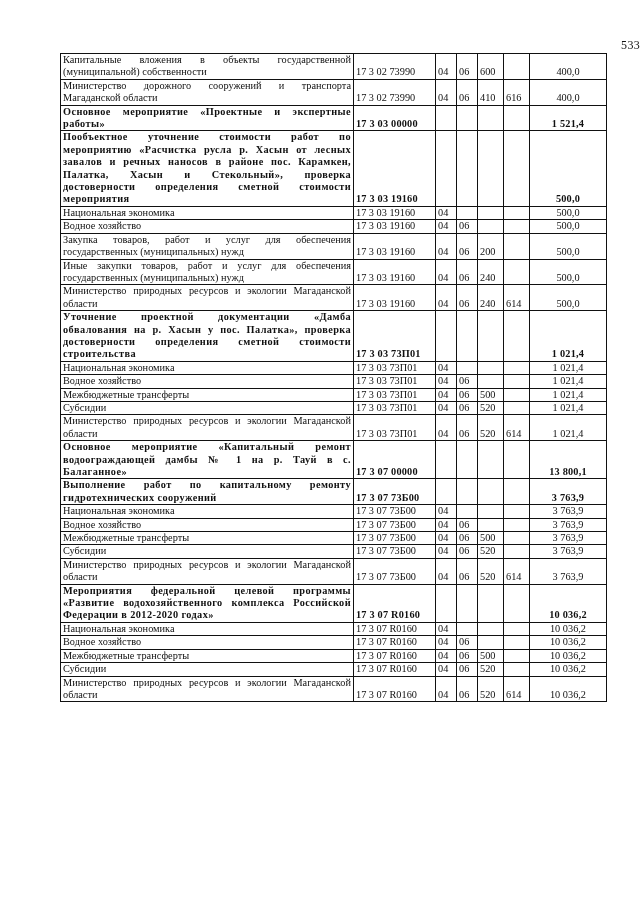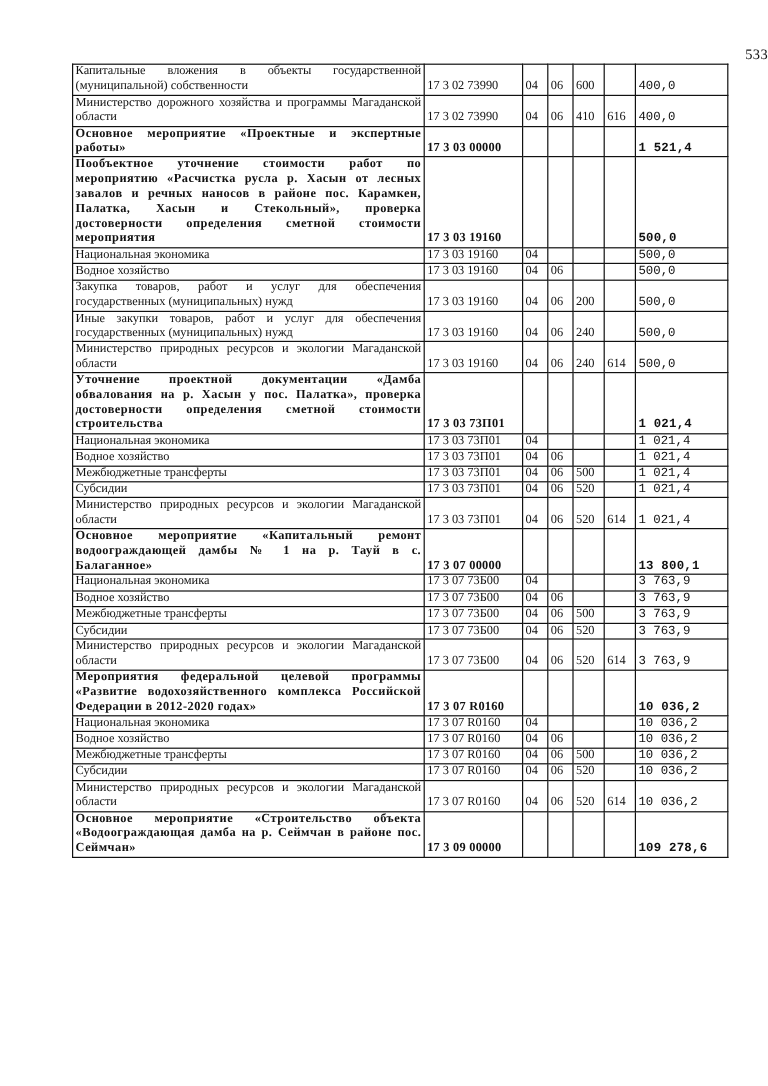--- a/index.html
+++ b/index.html
@@ -13,21 +13,21 @@
   table.budget col.c-desc { width: 293px; }
   table.budget col.c-code { width: 82px; }
   table.budget col.c-rz { width: 21px; }
   table.budget col.c-pr { width: 21px; }
   table.budget col.c-vr { width: 26px; }
   table.budget col.c-gr { width: 26px; }
   table.budget col.c-sum { width: 77px; }
   td.desc { text-align: justify; text-align-last: left; vertical-align: top; padding-top: 0; }
   td.code { text-align: left; padding-left: 3px; white-space: nowrap; }
   td.sm { text-align: left; padding-left: 3px; white-space: nowrap; }
-  td.sum { text-align: left; white-space: nowrap; font-family: Liberation Mono, monospace; }
+  td.sum { text-align: center; white-space: nowrap; }
   tr.bold td { font-weight: bold; }
   tr.bold td.desc { letter-spacing: 0.4px; }
   tr.bold td.code, tr.bold td.sum { letter-spacing: 0.2px; margin-top: 15px; }
 </style>
 </head>
 <body>
 
 <div class="page-num">533</div>
 
 <table class="budget">
@@ -44,21 +44,21 @@
       <tr>
         <td class="desc">Капитальные вложения в объекты государственной (муниципальной) собственности</td>
         <td class="code">17 3 02 73990</td>
         <td class="sm">04</td>
         <td class="sm">06</td>
         <td class="sm">600</td>
         <td class="sm"></td>
         <td class="sum">400,0</td>
       </tr>
       <tr>
-        <td class="desc">Министерство дорожного хозяйства и программы Магаданской области</td>
+        <td class="desc">Министерство дорожного сооружений и транспорта Магаданской области</td>
         <td class="code">17 3 02 73990</td>
         <td class="sm">04</td>
         <td class="sm">06</td>
         <td class="sm">410</td>
         <td class="sm">616</td>
         <td class="sum">400,0</td>
       </tr>
       <tr class="bold">
         <td class="desc">Основное мероприятие «Проектные и экспертные работы»</td>
         <td class="code">17 3 03 00000</td>
@@ -178,20 +178,29 @@
       </tr>
       <tr class="bold">
         <td class="desc">Основное мероприятие «Капитальный ремонт водоограждающей дамбы № 1 на р. Тауй в с. Балаганное»</td>
         <td class="code">17 3 07 00000</td>
         <td class="sm"></td>
         <td class="sm"></td>
         <td class="sm"></td>
         <td class="sm"></td>
         <td class="sum">13 800,1</td>
       </tr>
+      <tr class="bold">
+        <td class="desc">Выполнение работ по капитальному ремонту гидротехнических сооружений</td>
+        <td class="code">17 3 07 73Б00</td>
+        <td class="sm"></td>
+        <td class="sm"></td>
+        <td class="sm"></td>
+        <td class="sm"></td>
+        <td class="sum">3 763,9</td>
+      </tr>
       <tr>
         <td class="desc">Национальная экономика</td>
         <td class="code">17 3 07 73Б00</td>
         <td class="sm">04</td>
         <td class="sm"></td>
         <td class="sm"></td>
         <td class="sm"></td>
         <td class="sum">3 763,9</td>
       </tr>
       <tr>
@@ -276,24 +285,15 @@
         <td class="sum">10 036,2</td>
       </tr>
       <tr>
         <td class="desc">Министерство природных ресурсов и экологии Магаданской области</td>
         <td class="code">17 3 07 R0160</td>
         <td class="sm">04</td>
         <td class="sm">06</td>
         <td class="sm">520</td>
         <td class="sm">614</td>
         <td class="sum">10 036,2</td>
-      </tr>
-      <tr class="bold">
-        <td class="desc">Основное мероприятие «Строительство объекта «Водоограждающая дамба на р. Сеймчан в районе пос. Сеймчан»</td>
-        <td class="code">17 3 09 00000</td>
-        <td class="sm"></td>
-        <td class="sm"></td>
-        <td class="sm"></td>
-        <td class="sm"></td>
-        <td class="sum">109 278,6</td>
       </tr>
     </tbody>
 </table>
 
 </body></html>

